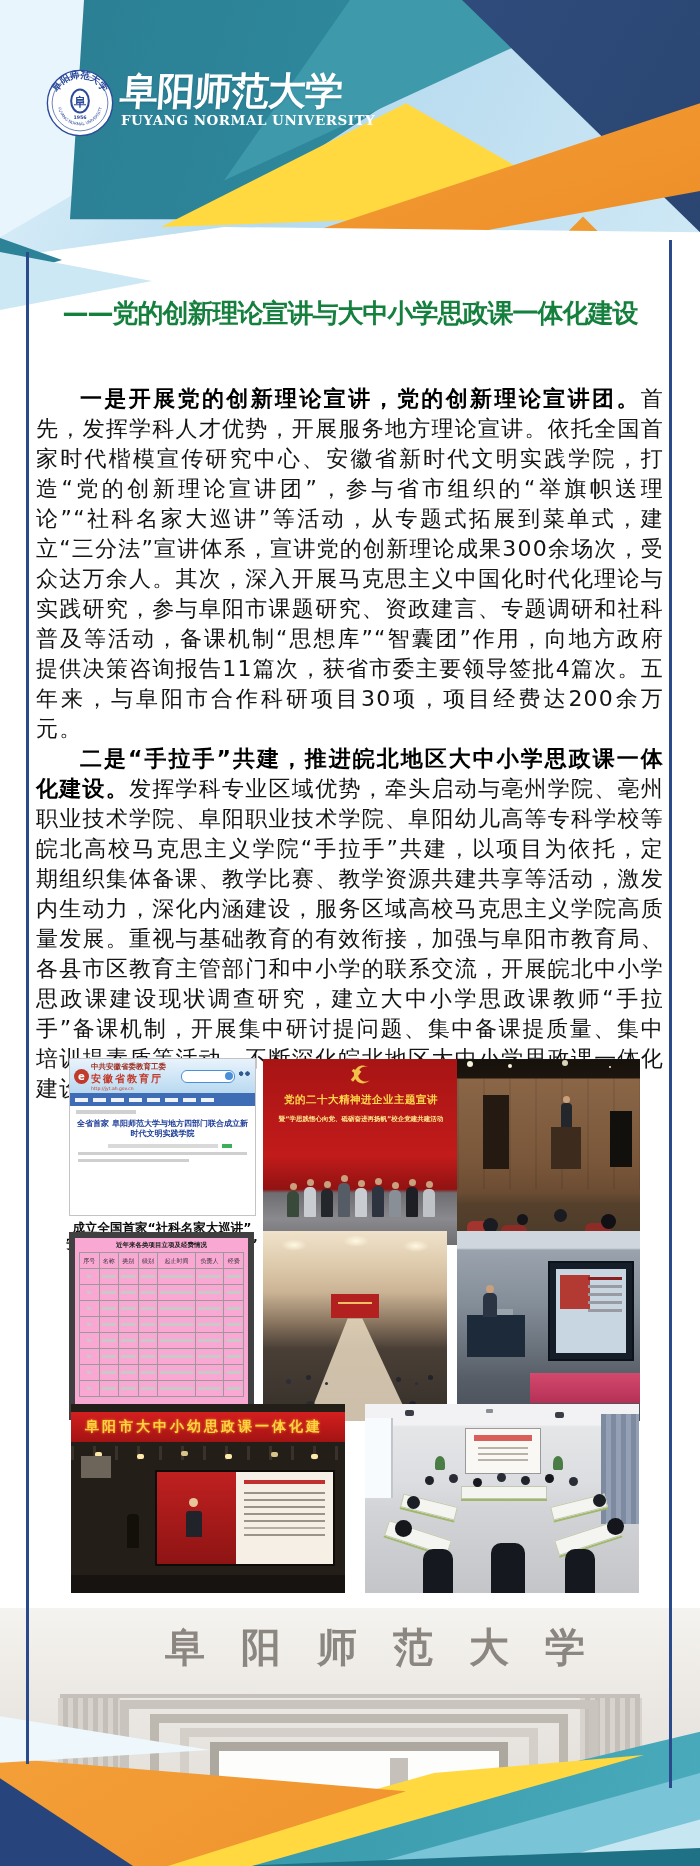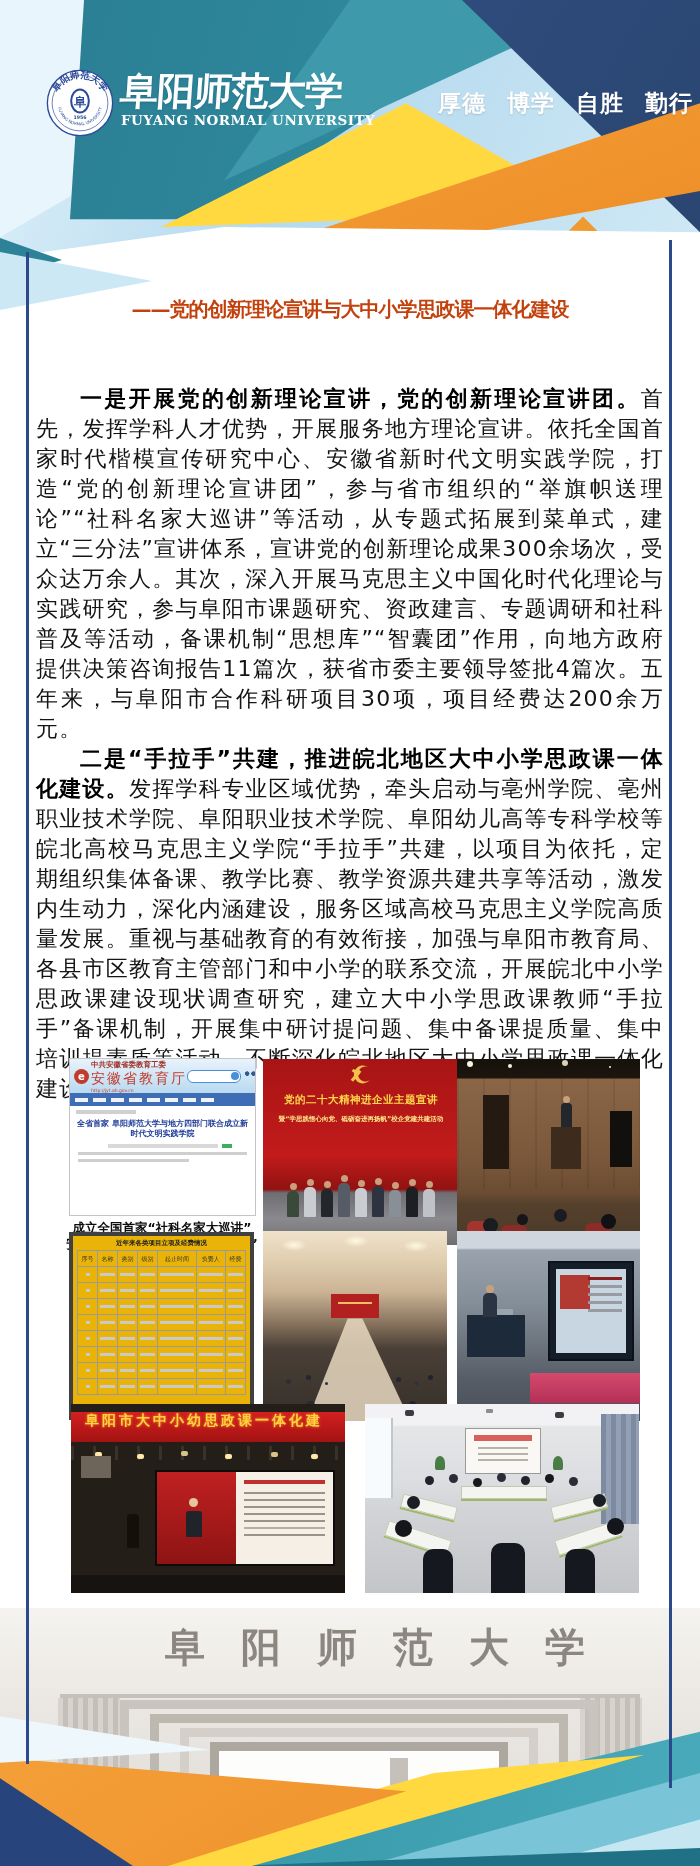--- a/index.html
+++ b/index.html
@@ -33,22 +33,22 @@
   .uni-en{left:121px;top:112px;width:240px;color:#fff;font-size:13.5px;font-weight:700;
           font-family:"DejaVu Serif","Liberation Serif",serif;letter-spacing:.5px;white-space:nowrap;}
   .motto{left:438px;top:88px;width:250px;color:#fff;font-size:23px;font-weight:600;
          letter-spacing:1px;word-spacing:12px;white-space:nowrap;text-shadow:0 1px 2px rgba(0,0,0,.15);}
 
   
   .outline{text-shadow:-2px 0 0 #fff,2px 0 0 #fff,0 -2px 0 #fff,0 2px 0 #fff,
            -2px -2px 0 #fff,2px 2px 0 #fff,-2px 2px 0 #fff,2px -2px 0 #fff;}
   .main-title{left:36px;top:206px;width:628px;text-align:center;font-size:34px;font-weight:900;
               color:#2b3f94;letter-spacing:1px;white-space:nowrap;z-index:10;}
-  .sub-title{left:20px;top:296px;width:660px;text-align:center;font-size:20px;font-weight:900;
-             color:#c2410c;letter-spacing:-1px;white-space:nowrap;z-index:10;}
+  .sub-title{left:20px;top:296px;width:660px;text-align:center;font-size:26px;font-weight:900;
+             color:#15803d;letter-spacing:-1px;white-space:nowrap;z-index:10;}
 
   
   .vline{width:3px;background:#2b4a8b;z-index:6;}
   .vline.left{left:26px;top:252px;height:1512px;}
   .vline.right{left:669px;top:240px;height:1548px;}
 
   
   .article{left:36px;top:384px;width:628px;color:#141414;font-size:22px;line-height:30px;
            letter-spacing:1.2px;text-align:justify;}
   .article p{margin:0;text-indent:2em;}
@@ -58,21 +58,21 @@
   .photo{overflow:hidden;background:#ddd;}
 
   
   .ph-web{left:69px;top:1058px;width:185px;height:156px;background:#fff;border:1px solid #c4c4c4;}
   .web-top{position:relative;height:34px;background:linear-gradient(180deg,#e8f3fc,#b9d9f0);
            display:flex;align-items:center;padding:0 4px;}
   .web-logo{width:15px;height:15px;border-radius:50%;background:#c23a2b;color:#fff;font-size:10px;
             line-height:15px;text-align:center;font-weight:700;flex:0 0 auto;}
   .web-agency{margin-left:2px;flex:1 1 auto;}
   .web-agency .a1{font-size:7.5px;font-weight:700;color:#a03327;white-space:nowrap;}
-  .web-agency .a2{font-size:14px;font-weight:400;color:#c23a2b;letter-spacing:2px;white-space:nowrap;}
+  .web-agency .a2{font-size:10px;font-weight:700;color:#c23a2b;letter-spacing:2px;white-space:nowrap;}
   .web-agency .a3{font-size:4.5px;color:#c23a2b;white-space:nowrap;}
   .web-search{width:52px;height:11px;border:1px solid #4a90d9;border-radius:6px;background:#fff;position:relative;flex:0 0 auto;}
   .web-search::after{content:"";position:absolute;right:1px;top:1px;width:8px;height:8px;border-radius:50%;background:#4a90d9;}
   .web-people{width:14px;height:12px;margin-left:2px;background:
      radial-gradient(circle at 30% 30%,#335a8f 2px,transparent 2.5px),
      radial-gradient(circle at 75% 30%,#335a8f 2px,transparent 2.5px);flex:0 0 auto;}
   .web-nav{height:13px;background:#3f6db5;display:flex;align-items:center;gap:5px;padding:0 5px;}
   .web-nav i{display:block;width:13px;height:4px;background:rgba(255,255,255,.92);}
   .web-crumb{height:4px;width:60px;margin:4px 0 0 6px;background:#d0d0d0;}
   .web-headline{font-size:8px;font-weight:700;color:#1f3d99;text-align:center;padding:5px 6px 2px;line-height:10px;}
@@ -106,21 +106,21 @@
   .pod-screen{position:absolute;right:8px;top:52px;width:22px;height:56px;background:#12100d;}
   .pod-person{position:absolute;left:104px;top:44px;width:11px;height:26px;background:#23262b;border-radius:4px 4px 0 0;}
   .pod-person::before{content:"";position:absolute;top:-7px;left:2px;width:7px;height:7px;border-radius:50%;background:#c9a07b;}
   .pod-stand{position:absolute;left:94px;top:68px;width:30px;height:42px;background:#3d2b1d;}
   .pod-chairs{position:absolute;left:10px;bottom:8px;width:26px;height:16px;border-radius:6px 6px 0 0;background:#a3342e;
               box-shadow:34px 4px 0 0 #8d2b26,118px 2px 0 0 #8d2b26;}
   .pod-heads{position:absolute;left:60px;bottom:20px;width:11px;height:11px;border-radius:50%;background:#15151a;
              box-shadow:38px -4px 0 1px #1b1b22,86px 2px 0 2px #101015,-32px 6px 0 2px #1b1b22;}
 
   
-  .ph-tab{left:69px;top:1232px;width:185px;height:188px;background:#eab308;border:4px solid #404040;padding:3px 4px;box-sizing:border-box;}
+  .ph-tab{left:69px;top:1232px;width:185px;height:188px;background:#f9a8d4;border:6px solid #404040;padding:3px 4px;box-sizing:border-box;}
   .tab-title{font-size:6.5px;font-weight:700;color:#222;text-align:center;white-space:nowrap;overflow:hidden;}
   table.mini{width:100%;border-collapse:collapse;margin-top:2px;}
   table.mini th,table.mini td{border:1px solid #9a9a9a;padding:0;height:15px;}
   table.mini th{font-size:6px;font-weight:400;color:#333;line-height:7px;}
   table.mini td::after{content:"";display:block;height:3px;margin:0 2px;background:#c9c9c9;}
   table.mini td.no::after{width:4px;margin:0 auto;}
 
   
   .ph-ball{left:263px;top:1231px;width:184px;height:190px;
            background:linear-gradient(180deg,#efe2cb 0%,#e0cdaf 16%,#cbb495 32%,#8a7560 48%,#4a3f36 62%,#35302a 100%);}
@@ -147,21 +147,21 @@
   .pres-stage{position:absolute;right:0;bottom:18px;width:110px;height:30px;
               background:linear-gradient(180deg,#d4496e,#b53055);}
   .pres-desk{position:absolute;left:10px;top:84px;width:58px;height:42px;background:#1c2a3a;}
   .pres-desk::after{content:"";position:absolute;top:-6px;left:30px;width:16px;height:6px;background:#9aa4ad;}
   .pres-person{position:absolute;left:26px;top:62px;width:14px;height:24px;border-radius:5px 5px 0 0;background:#2a3442;}
   .pres-person::before{content:"";position:absolute;top:-8px;left:3px;width:8px;height:8px;border-radius:50%;background:#c9a07b;}
 
   
   .ph-led{left:71px;top:1404px;width:274px;height:189px;background:#241e19;}
   .led-banner{position:absolute;left:0;top:8px;width:100%;height:30px;
-              background:linear-gradient(180deg,#d41f1f,#a31313);display:flex;align-items:flex-start;overflow:hidden;}
+              background:linear-gradient(180deg,#d41f1f,#a31313);display:flex;align-items:center;overflow:hidden;}
   .led-banner span{color:#ffd23f;font-size:14px;font-weight:900;letter-spacing:3px;white-space:nowrap;padding-left:14px;
                    text-shadow:0 0 3px rgba(255,180,40,.8);}
   .led-truss{position:absolute;left:0;top:42px;width:100%;height:14px;
              background:repeating-linear-gradient(90deg,#3a322a 0 3px,#241e19 3px 22px);}
   .led-lights{position:absolute;left:24px;top:48px;width:7px;height:5px;background:#ffe9a8;border-radius:2px;
               box-shadow:42px 2px 0 0 #ffe9a8,86px -1px 0 0 #d8c488,130px 2px 0 0 #ffe9a8,176px 0 0 0 #d8c488,216px 2px 0 0 #ffe9a8;}
   .led-screen{position:absolute;left:84px;top:66px;width:176px;height:92px;background:#efe5d8;border:2px solid #0e0b08;display:flex;}
   .led-scr-left{width:45%;height:100%;background:linear-gradient(180deg,#c02020,#8e1414);position:relative;}
   .led-scr-left::before{content:"";position:absolute;left:40%;top:28%;width:9px;height:9px;border-radius:50%;background:#e8c49a;}
   .led-scr-left::after{content:"";position:absolute;left:36%;top:42%;width:16px;height:26px;background:#20232a;border-radius:3px 3px 0 0;}
@@ -246,21 +246,20 @@
       <text font-size="6" fill="#2b4a9b">
         <textPath href="#arcB" startOffset="50%" text-anchor="middle">FUYANG NORMAL UNIVERSITY</textPath>
       </text>
       <ellipse cx="50" cy="47" rx="13" ry="17" fill="none" stroke="#2b4a9b" stroke-width="3"></ellipse>
       <text x="50" y="54" font-size="18" font-weight="bold" fill="#2b4a9b" text-anchor="middle">阜</text>
       <text x="50" y="73" font-size="7" font-weight="bold" fill="#2b4a9b" text-anchor="middle">1956</text>
     </svg>
 
     <div class="abs uni-cn">阜阳师范大学</div>
     <div class="abs uni-en">FUYANG NORMAL UNIVERSITY</div>
-    <div class="abs motto">厚德 博学 自胜 勤行</div>
   </div>
   <div class="abs sliver-teal"></div>
   <div class="abs sliver-pale"></div>
 
   <div class="abs sub-title outline">——党的创新理论宣讲与大中小学思政课一体化建设</div>
 
   <div class="abs vline left"></div>
   <div class="abs vline right"></div>
 
   <div class="abs article">

